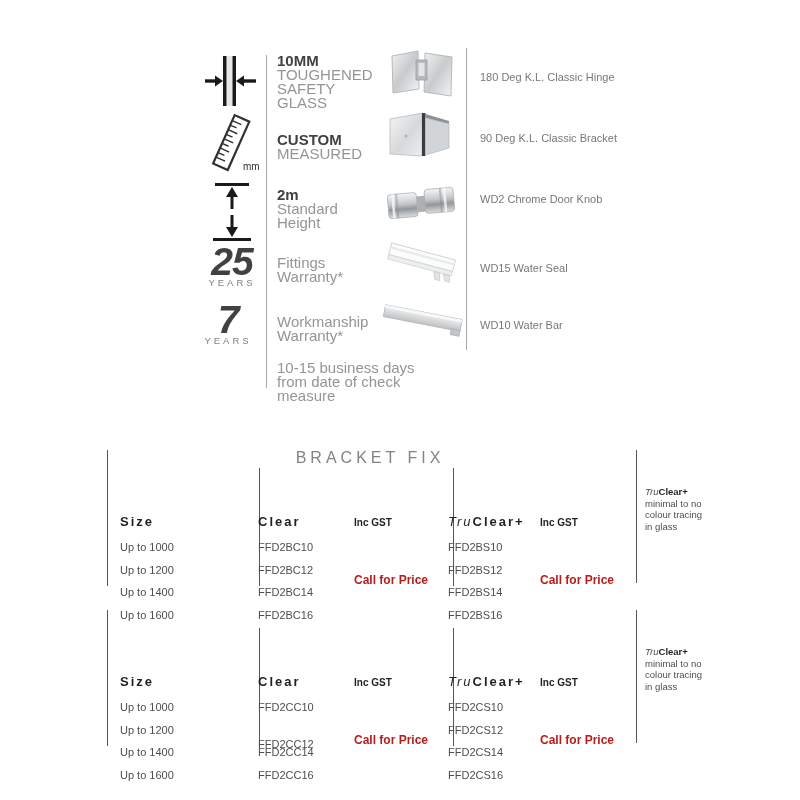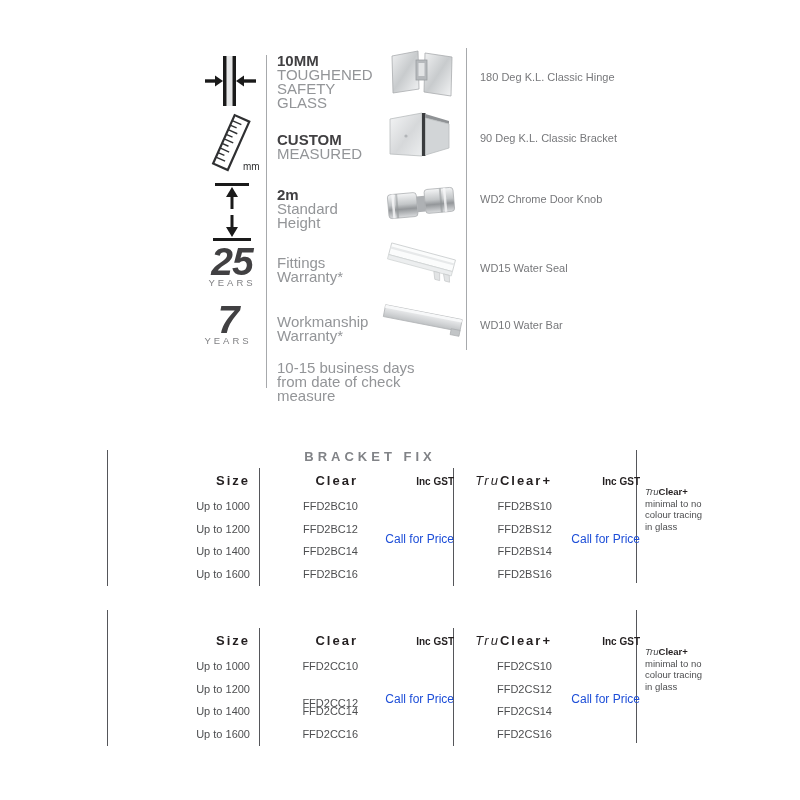--- a/index.html
+++ b/index.html
@@ -22,25 +22,25 @@
 
   
   .plabel{position:absolute;left:480px;font-size:11px;color:#77787b;white-space:nowrap;}
 
   
   .pimg{position:absolute;}
 
   
   .pt{position:absolute;left:0;width:800px;height:150px;}
   .pt-title{position:absolute;left:105px;top:4px;width:530px;text-align:center;
-            font-size:13px;font-weight:bold;letter-spacing:4px;color:#818387;white-space:nowrap;}
-  .cell{position:absolute;text-align:right;font-size:11px;color:#4d4e50;white-space:nowrap;}
+            font-size:16px;font-weight:normal;letter-spacing:4px;color:#818387;white-space:nowrap;}
+  .cell{position:absolute;text-align:left;font-size:11px;color:#4d4e50;white-space:nowrap;margin-top:41px;}
   .hdr{font-weight:bold;color:#231f20;font-size:13px;letter-spacing:2px;}
   .hdr-sm{font-weight:bold;color:#231f20;font-size:10px;letter-spacing:0;}
-  .cfp{font-weight:normal;color:#1d4ed8;font-size:12px;}
+  .cfp{font-weight:bold;color:#b91c1c;font-size:12px;}
   .tru-i{font-style:italic;font-weight:normal;}
   .note{position:absolute;left:645px;top:41px;width:95px;font-size:9.5px;line-height:11.5px;color:#4d4e50;}
   .note .tru{font-style:italic;}
   .note .nb{font-weight:bold;color:#231f20;}
 
   .col-size{left:120px;width:130px;}
   .col-clear{left:258px;width:100px;}
   .col-gst1{left:354px;width:100px;}
   .col-tru{left:448px;width:104px;}
   .col-gst2{left:540px;width:100px;}

